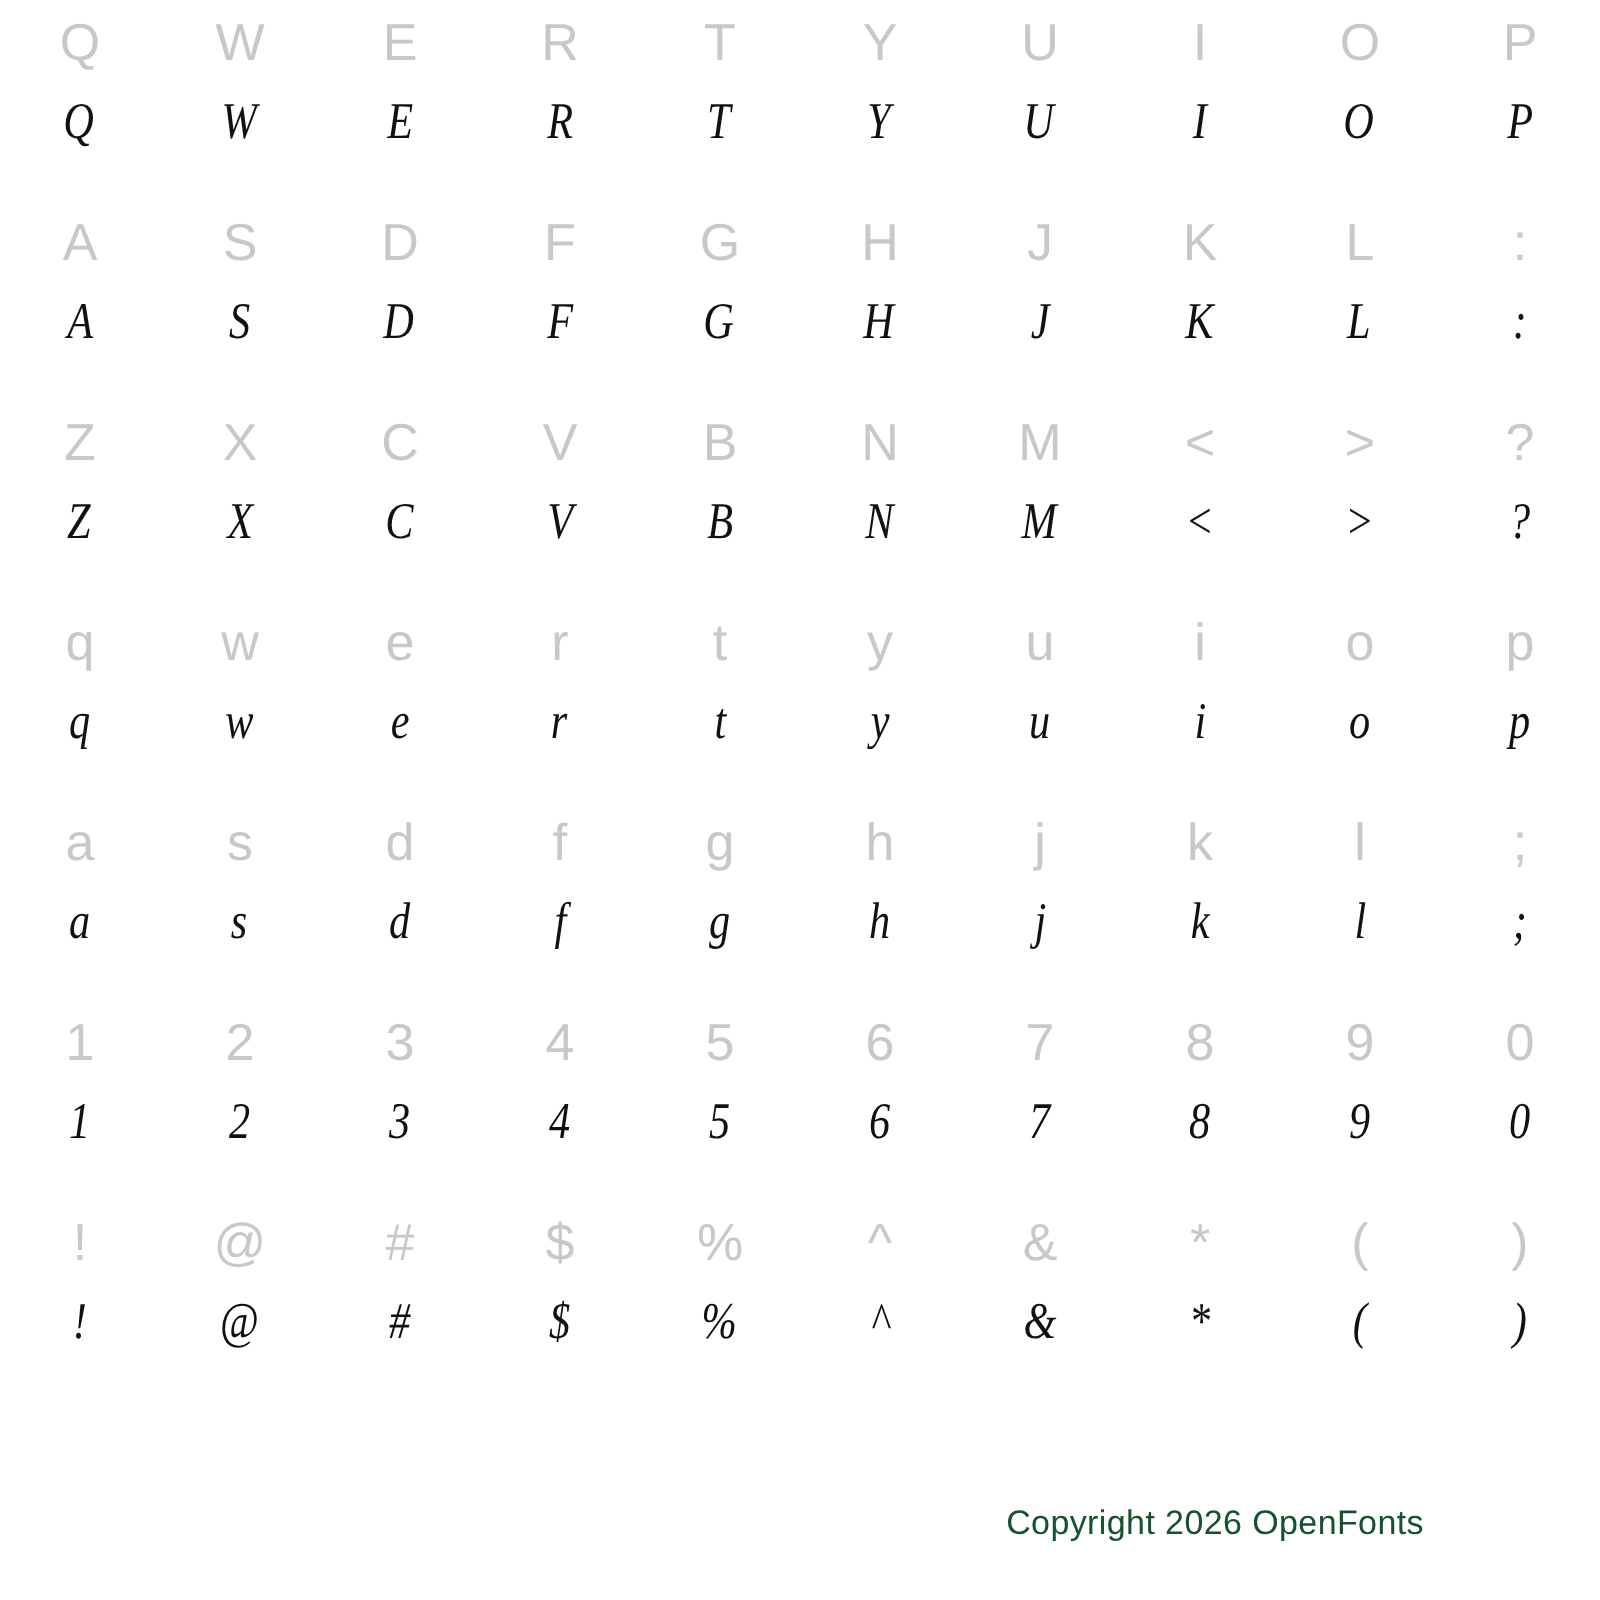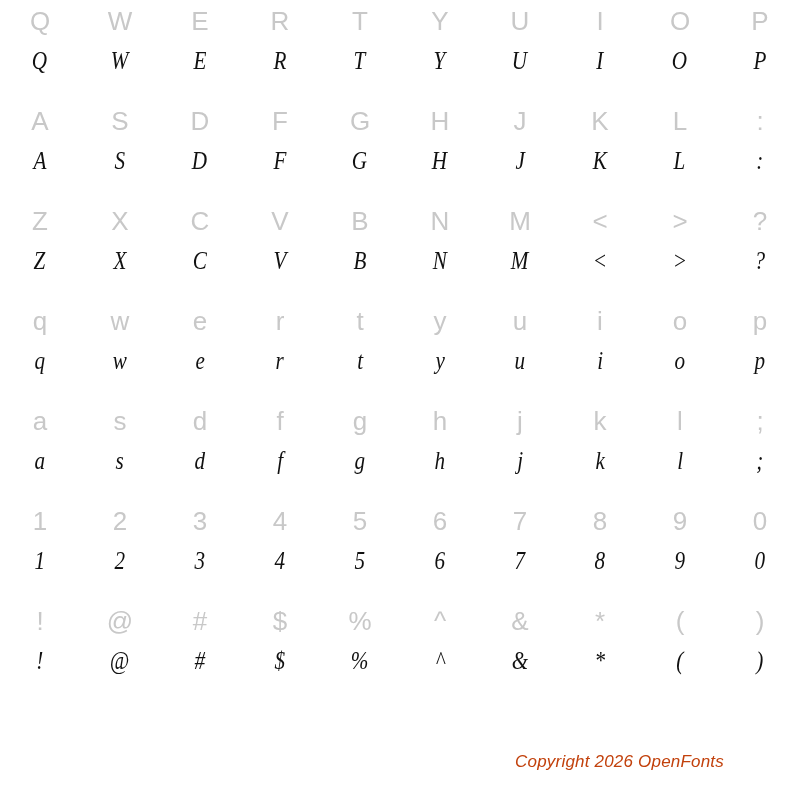--- a/index.html
+++ b/index.html
@@ -51,27 +51,26 @@
     font-family: "Liberation Serif", serif;
     font-size: 23px;
     font-style: italic;
     color: #111111;
     line-height: 26px;
     letter-spacing: 0.5px;
     transform: scaleY(1.12) scaleX(0.92);
   }
   .footer {
     position: absolute;
-    right: 76px;
+    right: 88px;
     bottom: 28px;
     font-family: "Liberation Sans", sans-serif;
     font-size: 17px;
-    color: #c2410c;
+    color: #14532d;
     letter-spacing: 0.2px;
-    font-style: italic;
   }
 </style>
 </head>
 <body>
 
 <div id="sheet">
   <div class="grid" id="grid">
       <div class="cell">
         <div class="key">Q</div>
         <div class="glyph">Q</div>

